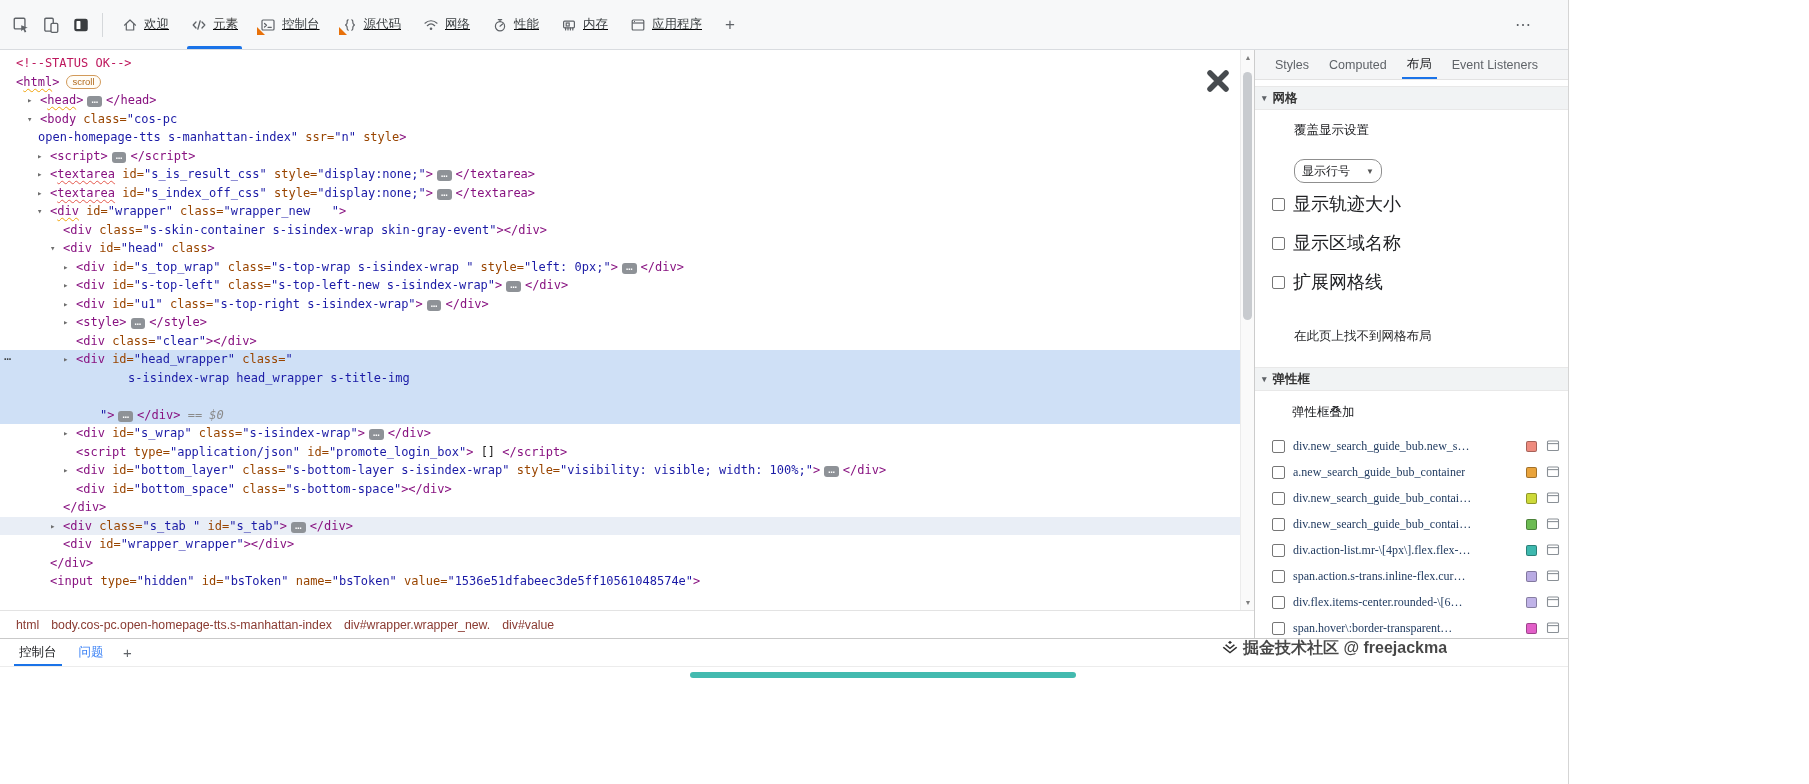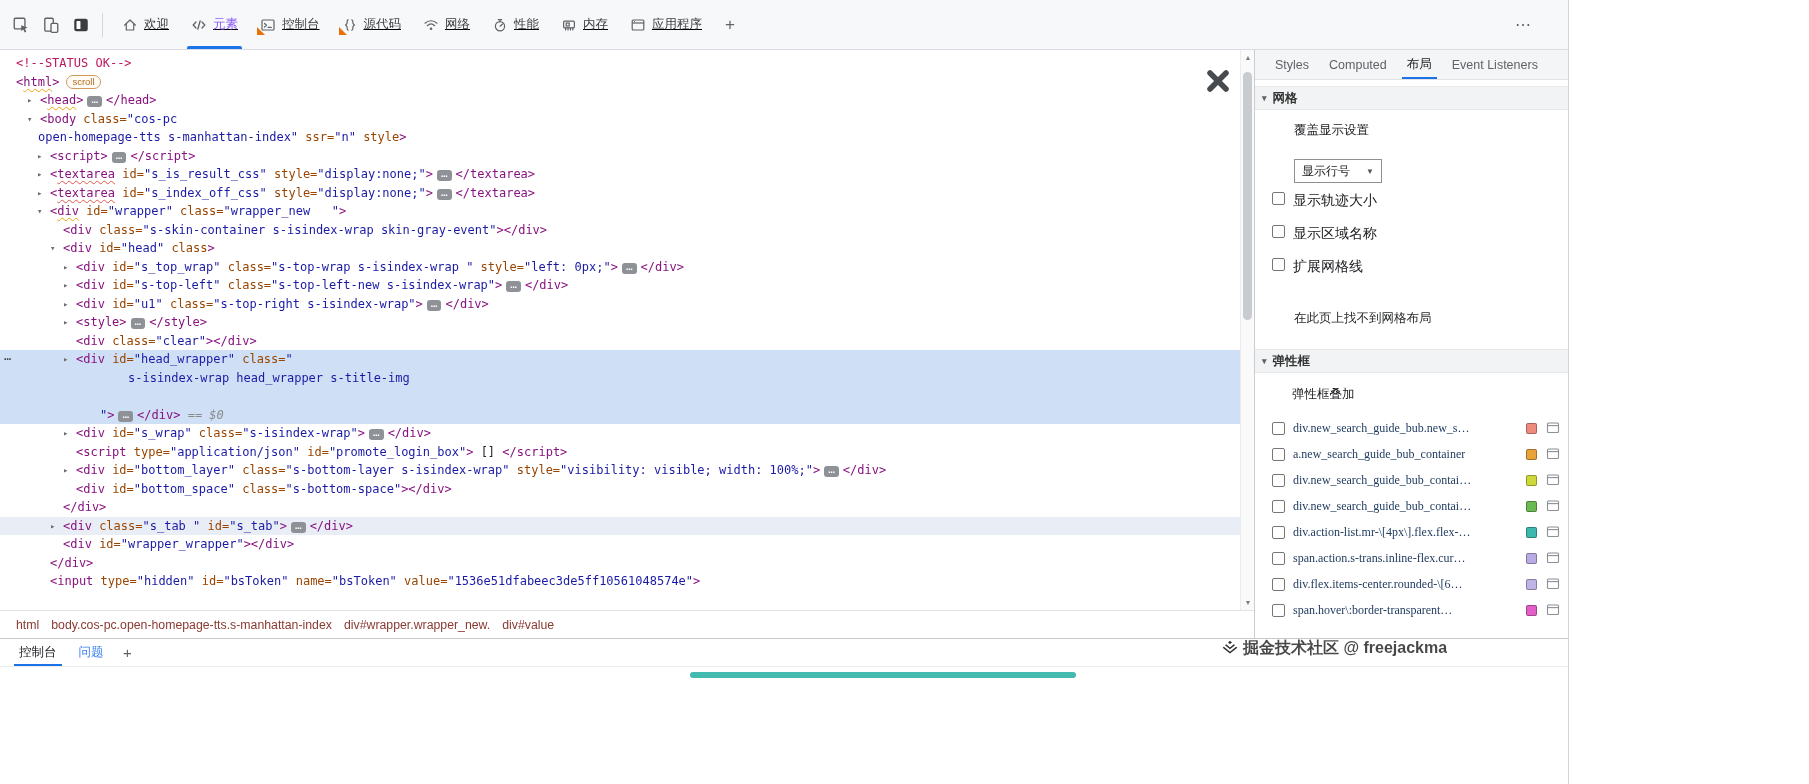--- a/index.html
+++ b/index.html
@@ -10,21 +10,21 @@
 
   
   .toolbar { height: 50px; display: flex; align-items: center; background: #f7f8f9;
     border-bottom: 1px solid #d9dce0; padding-left: 10px; }
   .tb-icon { width: 22px; height: 22px; margin-right: 8px; display: flex;
     align-items: center; justify-content: center; cursor: pointer; }
   .tb-sep { width: 1px; height: 24px; background: #d5d8db; margin: 0 8px 0 2px; }
   .tabs { display: flex; height: 100%; text-decoration: underline; }
   .tab { display: flex; align-items: center; gap: 6px; padding: 0 11px; position: relative;
     color: #3c4043; font-size: 12.5px; cursor: pointer; white-space: nowrap; }
-  .tab.selected { color: #8b5cf6; }
+  .tab.selected { color: #404040; }
   .tab.selected::after { content: ""; position: absolute; left: 7px; right: 7px; bottom: 0;
     height: 3px; background: #1a73e8; border-radius: 2px 2px 0 0; }
   .tab-icon { width: 16px; height: 16px; position: relative; flex: none; }
   .tab-icon.badged::after { content: ""; position: absolute; left: -3px; bottom: -2px;
     width: 0; height: 0; border-bottom: 8px solid #e8710a; border-right: 8px solid transparent; }
   .add-tab { padding: 0 12px; font-size: 17px; color: #5f6368; display: flex; align-items: center; cursor: pointer; }
   .tb-more { margin-left: auto; margin-right: 36px; color: #5f6368; font-size: 16px;
     letter-spacing: 1px; cursor: pointer; }
 
   
@@ -78,25 +78,25 @@
   .side-tab.selected::after { content: ""; position: absolute; left: 5px; right: 5px; bottom: 0;
     height: 2.5px; background: #1a73e8; }
   .side-content { flex: 1; overflow: hidden; position: relative; }
   .section-header { height: 24px; background: #f1f3f4; border-top: 1px solid #e8e8e8;
     border-bottom: 1px solid #e8e8e8; display: flex; align-items: center; gap: 6px;
     padding-left: 7px; font-size: 12.5px; font-weight: bold; color: #333; cursor: pointer; }
   .section-header.first { margin-top: 6px; }
   .disc { font-size: 9px; color: #5f6368; }
   .sub-label { margin: 12px 0 0 39px; font-size: 12.5px; color: #202124; }
   .grid-select { margin: 20px 0 0 39px; width: 88px; height: 24px; border: 1px solid #8f8f8f;
-    border-radius: 0; background: #fff; display: flex; align-items: center;
+    border-radius: 10px; background: #fff; display: flex; align-items: center;
     justify-content: space-between; padding: 0 7px; font-size: 12px; color: #202124; cursor: pointer; }
   .grid-select .caret { font-size: 8px; color: #555; }
-  .check-row { display: flex; gap: 8px; margin: 15px 0 0 17px;
-    font-size: 14px; color: #202124; }
+  .check-row { display: flex; align-items: center; gap: 8px; margin: 15px 0 0 17px;
+    font-size: 18px; color: #202124; }
   .check-row.first { margin-top: 9px; }
   .checkbox { width: 13px; height: 13px; border: 1px solid #767676; border-radius: 2px;
     background: #fff; flex: none; cursor: pointer; }
   .empty-note { margin: 34px 0 0 39px; font-size: 12.5px; color: #28292b; }
   .section-header.flexh { margin-top: 22px; }
   .flex-sub { margin: 13px 0 0 37px; font-size: 12.5px; color: #202124; }
   .flex-list { margin-top: 12px; }
   .flex-item { display: flex; align-items: center; height: 26px; padding: 0 8px 0 17px; font-size: 12px; }
   .flex-label { margin-left: 8px; color: #223c61; white-space: nowrap; overflow: hidden; max-width: 212px; font-family: Liberation Serif, serif; }
   .swatch { margin-left: auto; width: 11px; height: 11px; border: 1px solid rgba(0,0,0,.3);

